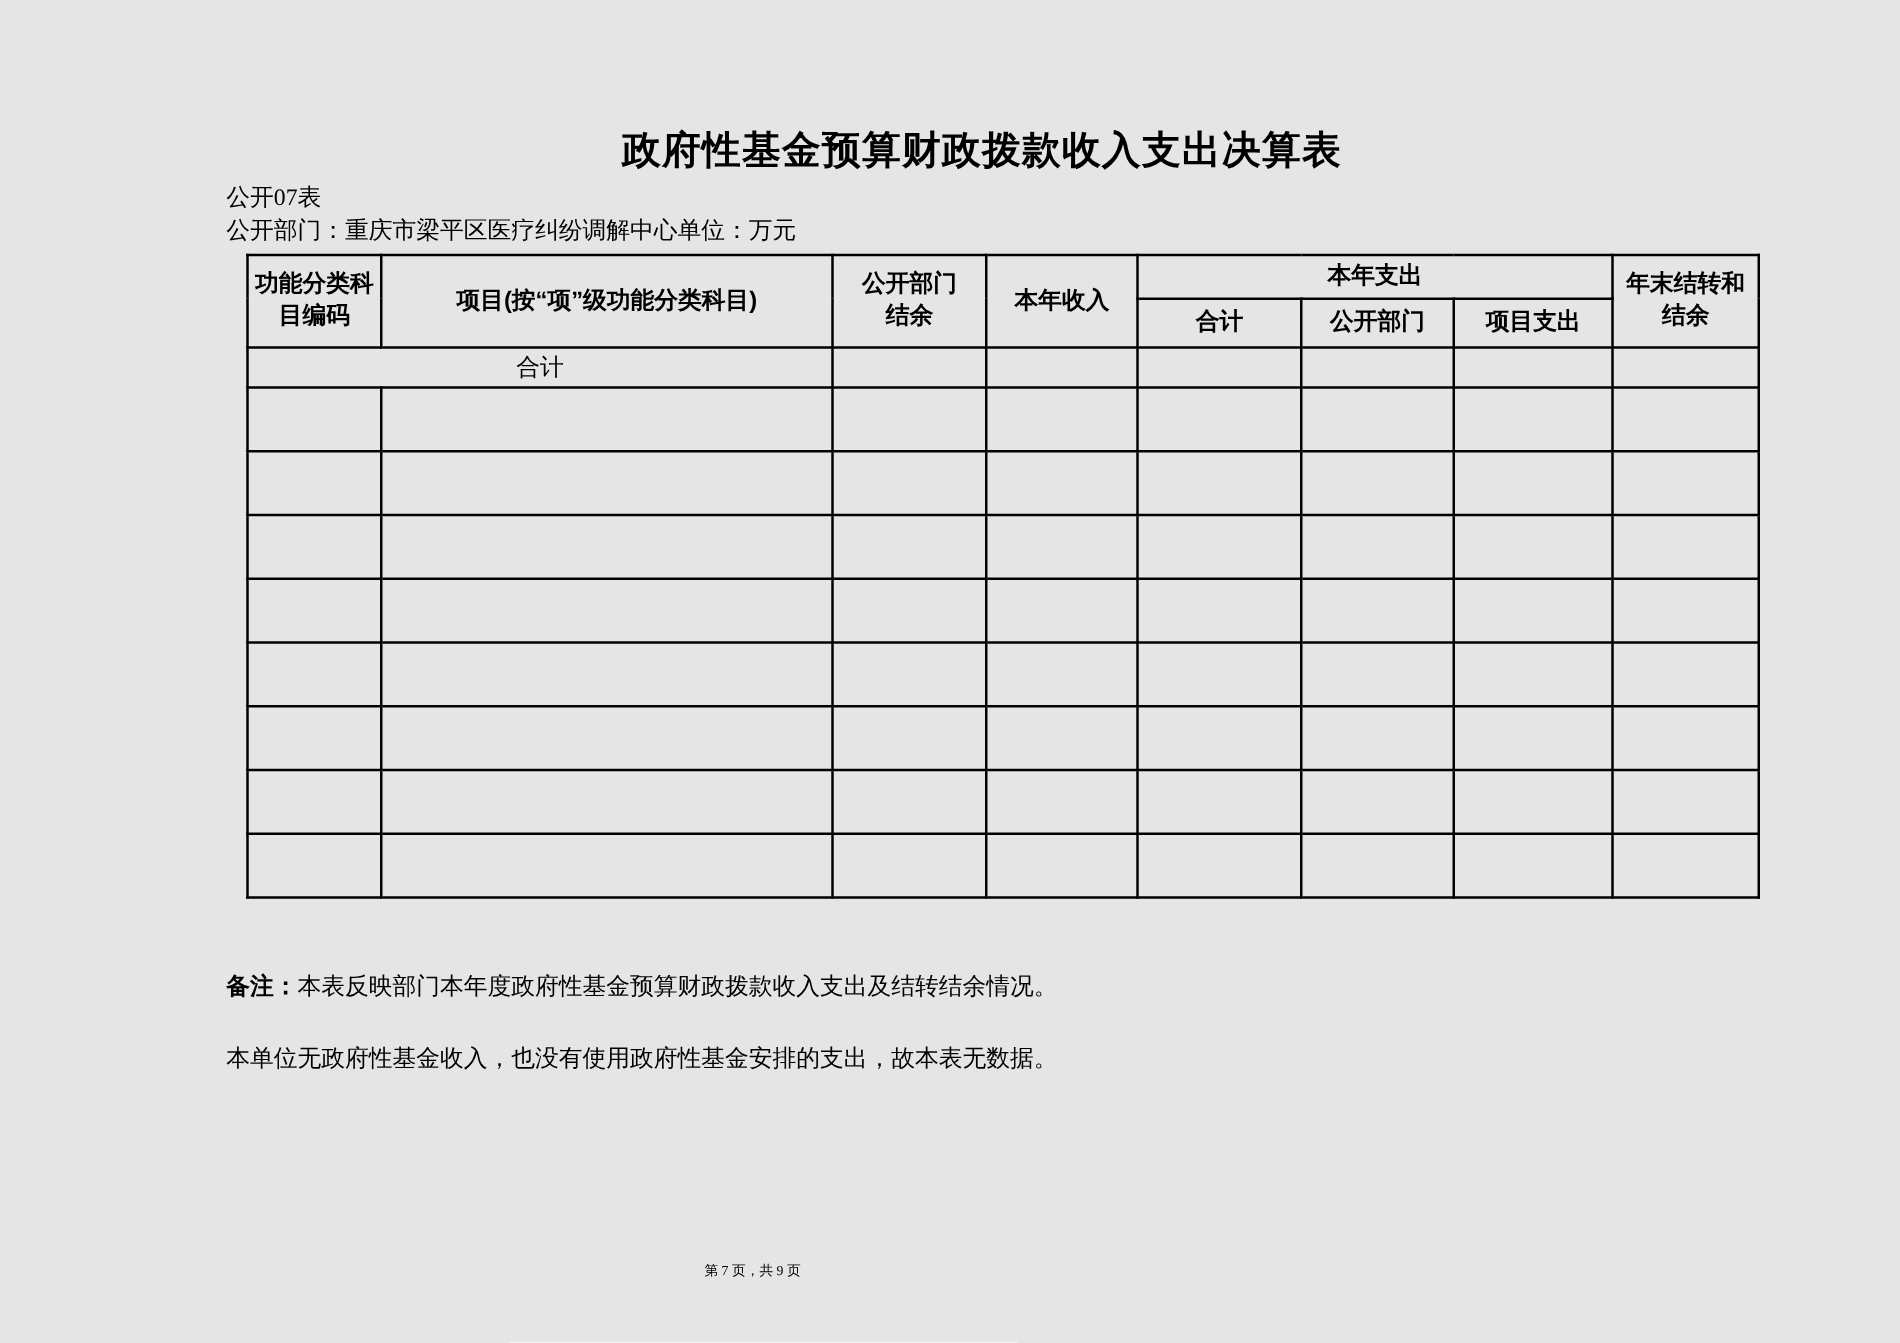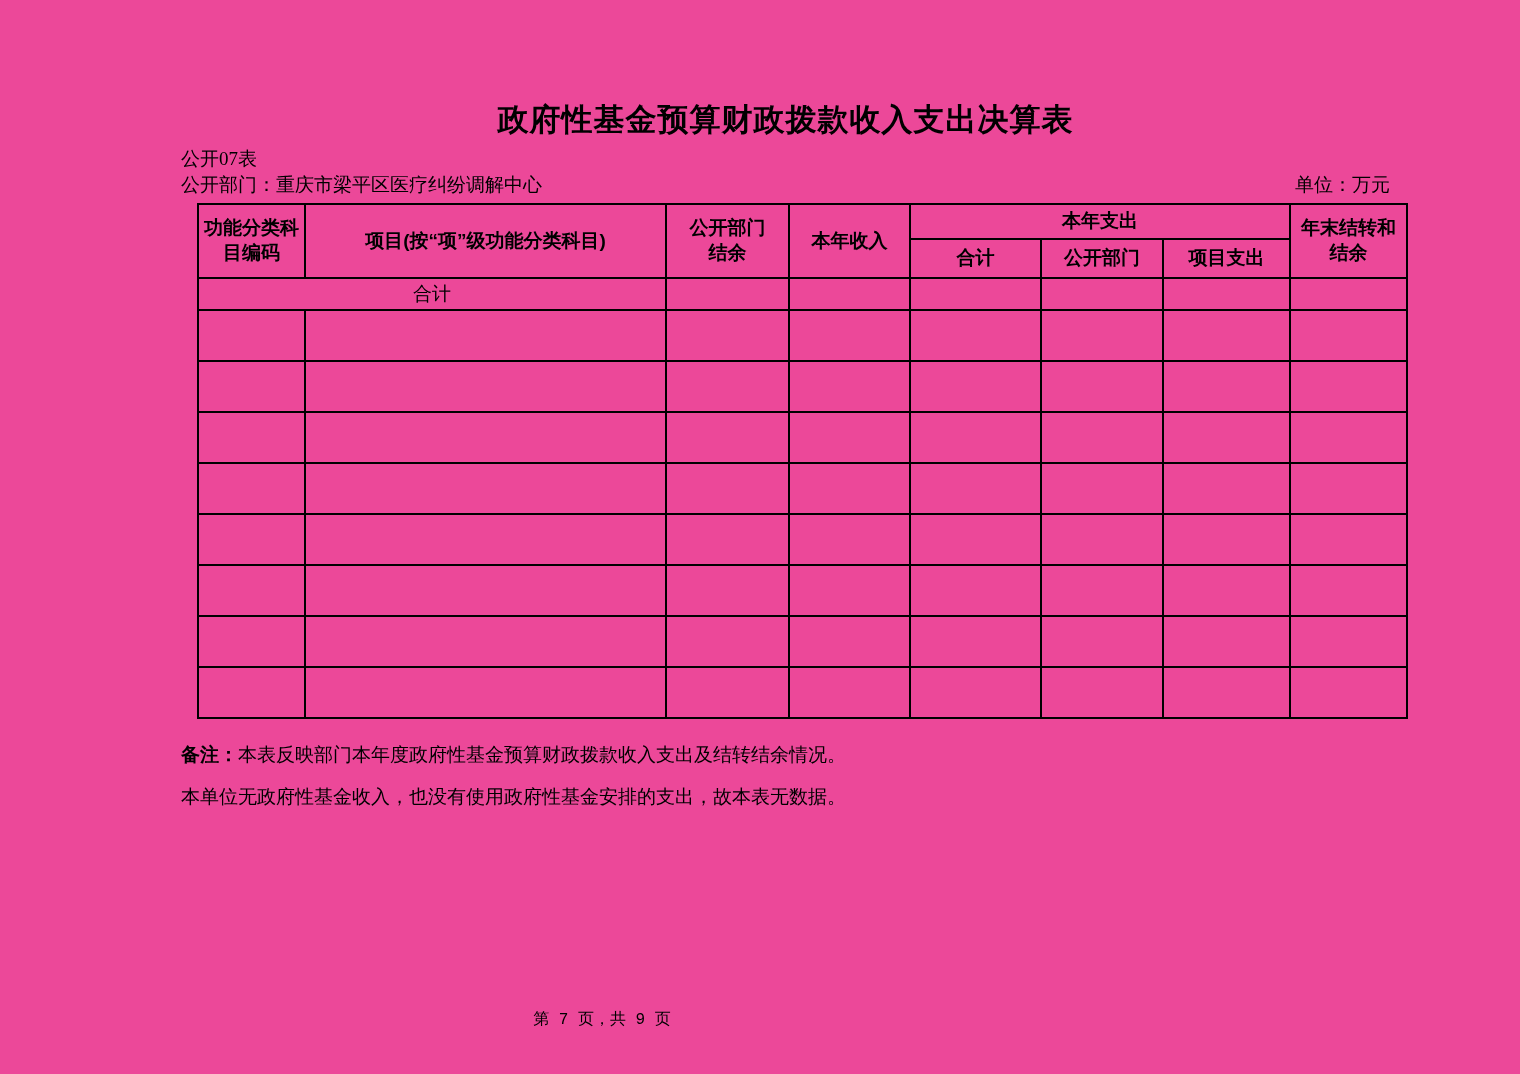--- a/index.html
+++ b/index.html
@@ -1,20 +1,20 @@
 <!DOCTYPE html>
 <html><head>
 <meta charset="utf-8">
 <style>
   html, body { margin: 0; padding: 0; background: #ffffff; }
   .page {
     position: relative;
     width: 1520px;
     height: 1074px;
-    background: #ec4899;
+    background: #e5e5e5;
     color: #000000;
     font-family: "Liberation Serif", serif;
     overflow: hidden;
   }
   .doc-title {
     position: absolute;
     left: 181px; top: 101px; width: 1209px;
     text-align: center;
     font-size: 31px;
     font-weight: bold;
@@ -24,21 +24,20 @@
   .form-code {
     position: absolute;
     left: 181px; top: 148px; width: 1209px;
     font-size: 19px;
     line-height: 1.2;
   }
   .meta-row {
     position: absolute;
     left: 181px; top: 174px; width: 1209px;
     display: flex;
-    justify-content: space-between;
     font-size: 19px;
     line-height: 1.2;
   }
   .table-wrap {
     position: absolute;
     left: 197px; top: 203px;
   }
   table.fund-table {
     border-collapse: collapse;
     table-layout: fixed;
@@ -66,29 +65,28 @@
     font-size: 19px;
     font-family: "Liberation Serif", serif;
   }
   tr.empty-row td { height: 49px; }
   .notes {
     position: absolute;
     left: 181px; top: 744px; width: 1209px;
     font-size: 19px;
     line-height: 1.2;
   }
-  .note-line { margin-bottom: 19px; }
+  .note-line { margin-bottom: 19px; margin-top: 35px; }
   .note-label { font-weight: bold; }
   .page-footer {
     position: absolute;
     left: 0; top: 1011px; width: 1204px;
     text-align: center;
-    font-size: 16px;
-    line-height: 1.2;
-    font-family: Liberation Mono, monospace;
+    font-size: 11px;
+    line-height: 1.2;
   }
 </style>
 </head>
 <body>
 
 <div class="page">
 
   <div class="doc-title">政府性基金预算财政拨款收入支出决算表</div>
 
   <div class="form-code">公开07表</div>

